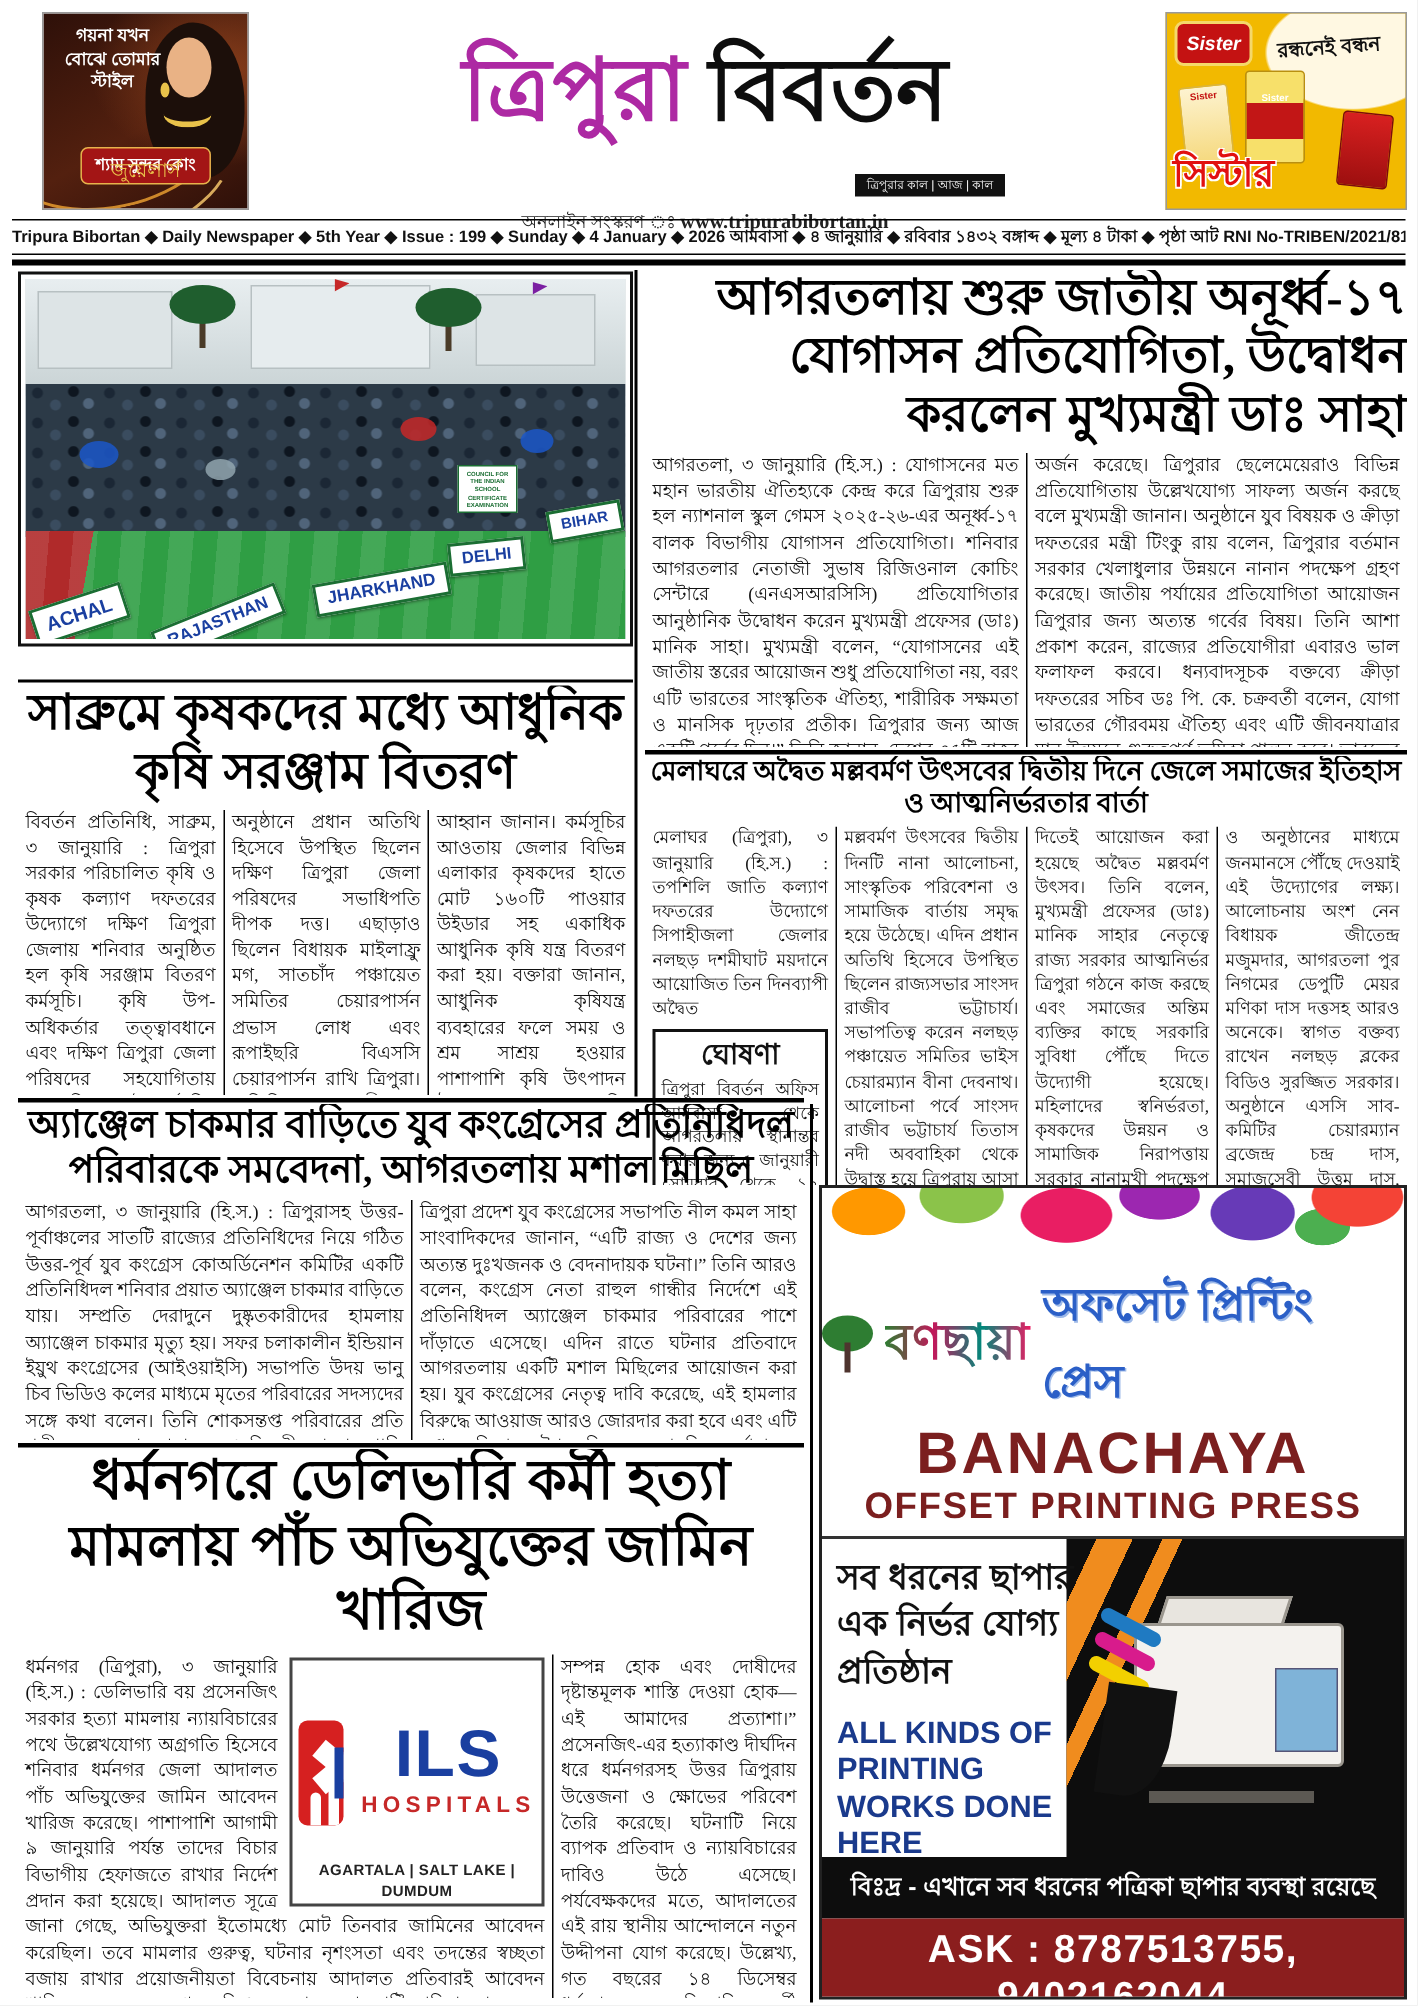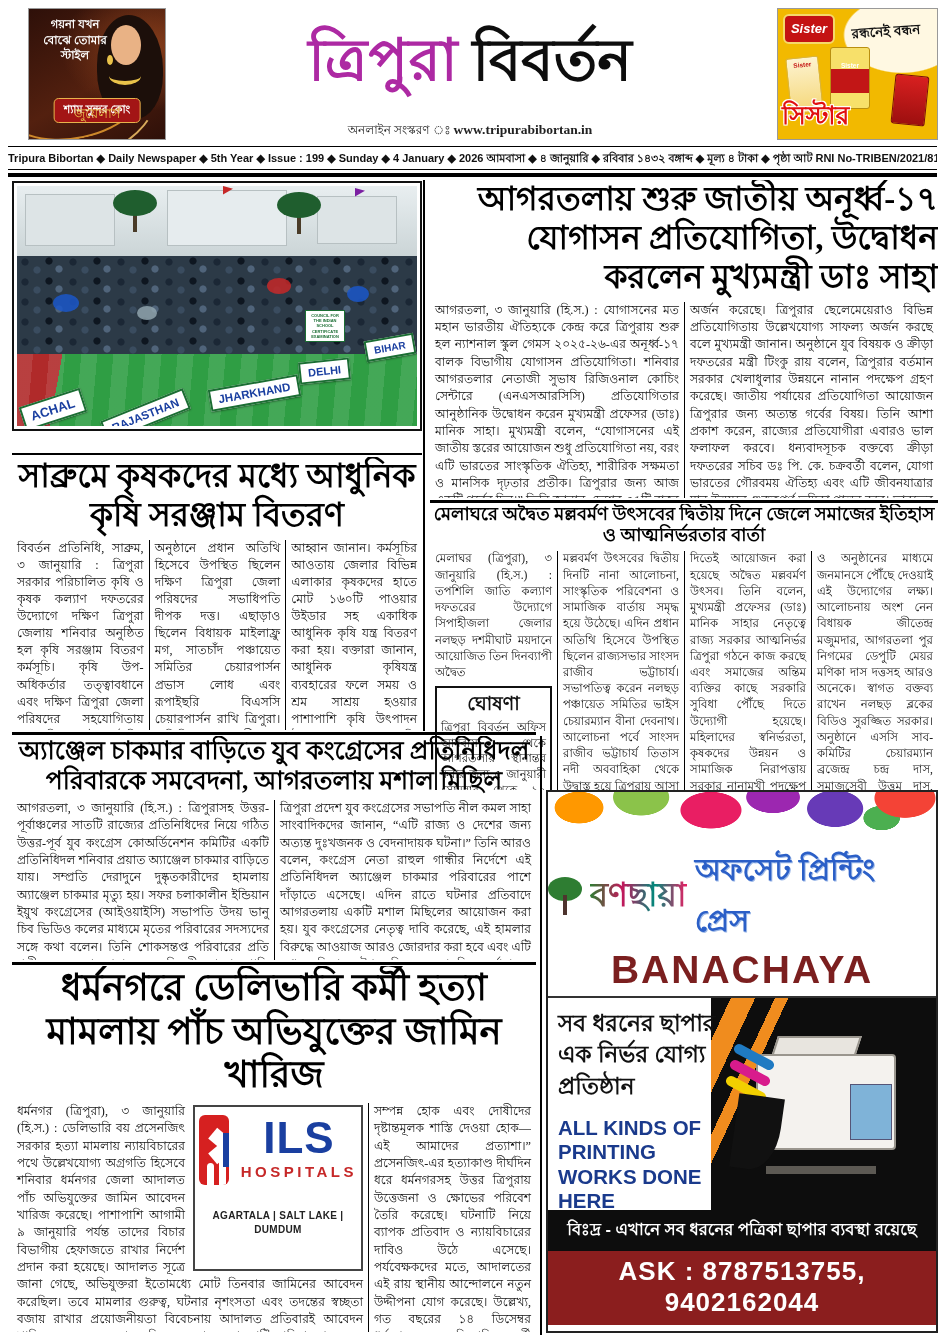--- a/index.html
+++ b/index.html
@@ -128,21 +128,21 @@
   .art-dh { position:absolute; left:12px; top:966px; width:524px; height:366px; overflow:hidden; }
   .art-dh .headline { font-size:37px; }
   .dh-body { display:flex; margin-top:6px; }
   .dh-left { width:356px; font-size:12.2px; text-align:justify; line-height:1.42; padding:0 5px; }
   .dh-right { width:168px; font-size:12.2px; text-align:justify; line-height:1.42;
     padding:0 5px; border-left:1px solid #000; }
   
   .ils { float:right; width:170px; height:166px; border:2px solid #444; background:#fff;
     margin:2px 0 4px 8px; padding:8px 4px 4px; text-align:center;
     font-family:"Liberation Sans", sans-serif; position:relative; }
-  .ils-row { display:flex; align-items:center; justify-content:center; gap:12px; }
+  .ils-row { display:flex; align-items:center; justify-content:center; gap:12px;margin-top:32px; }
   .ils-em { position:relative; width:58px; height:70px; background:#d62020; border-radius:6px; overflow:hidden; }
   .ils-x1,.ils-x2 { position:absolute; left:9px; top:24px; width:40px; height:14px; background:#fff; }
   .ils-x1 { transform:rotate(40deg); } .ils-x2 { transform:rotate(-40deg); }
   .ils-f { position:absolute; bottom:0; width:7px; height:22px; background:#fff; border-radius:4px 4px 0 0; }
   .ils-blue { position:absolute; right:-8px; top:18px; width:14px; height:34px; background:#1a3fa0; }
   .ils-name { font-size:44px; font-weight:800; color:#1a3fa0; line-height:.95; letter-spacing:1px; }
   .ils-sub { font-size:15px; font-weight:800; color:#c62828; letter-spacing:3.5px; margin-top:2px; }
   .ils-loc { font-size:10px; font-weight:bold; color:#222; margin-top:24px; letter-spacing:.3px; }
   
   .ban { position:absolute; left:546px; top:790px; width:392px; height:543px;
@@ -208,20 +208,21 @@
     <div class="jw-neck"></div>
     <div class="jw-txt">গয়না যখন বোঝে তোমার স্টাইল</div>
     <div class="jw-pill">শ্যাম সুন্দর কোং</div>
     <div class="jw-sub">জুয়েলার্স</div>
   </div>
 
   <div class="logo-wrap">
     <div class="logo-line">
       <span class="logo-p1">ত্রিপুরা</span><span class="logo-p2">বিবর্তন</span>
     </div>
+    <div><span class="logo-chip">ত্রিপুরার কাল | আজ | কাল</span></div>
     <div class="logo-tag">
       <span>অনলাইন সংস্করণ ঃ</span>
       <b>www.tripurabibortan.in</b>
     </div>
   </div>
 
   <div class="ad-sister">
     <div class="ss-badge">Sister</div>
     <div class="ss-slogan">রন্ধনেই বন্ধন</div>
     <div class="ss-p ss-p1">
@@ -347,20 +348,21 @@
     <div class="ban-splash"></div>
     <div class="ban-logo-row">
       <div class="ban-tree">
         <div class="ban-leaf"></div>
           <div class="ban-stem"></div>
       </div>
       <span class="ban-name-bn">বণছায়া</span>
       <span class="ban-title-bn">অফসেট প্রিন্টিং প্রেস</span>
     </div>
     <div class="ban-en1">BANACHAYA</div>
+    <div class="ban-en2">OFFSET PRINTING PRESS</div>
     <div class="ban-hr"></div>
     <div class="ban-mid">
       <div class="ban-black"></div>
       <div class="ban-machine">
         <div class="bm-top"></div>
         <div class="bm-body"></div>
         <div class="bm-panel"></div>
         <div class="bm-roll bm-r1"></div>
         <div class="bm-roll bm-r2"></div>
         <div class="bm-roll bm-r3"></div>

